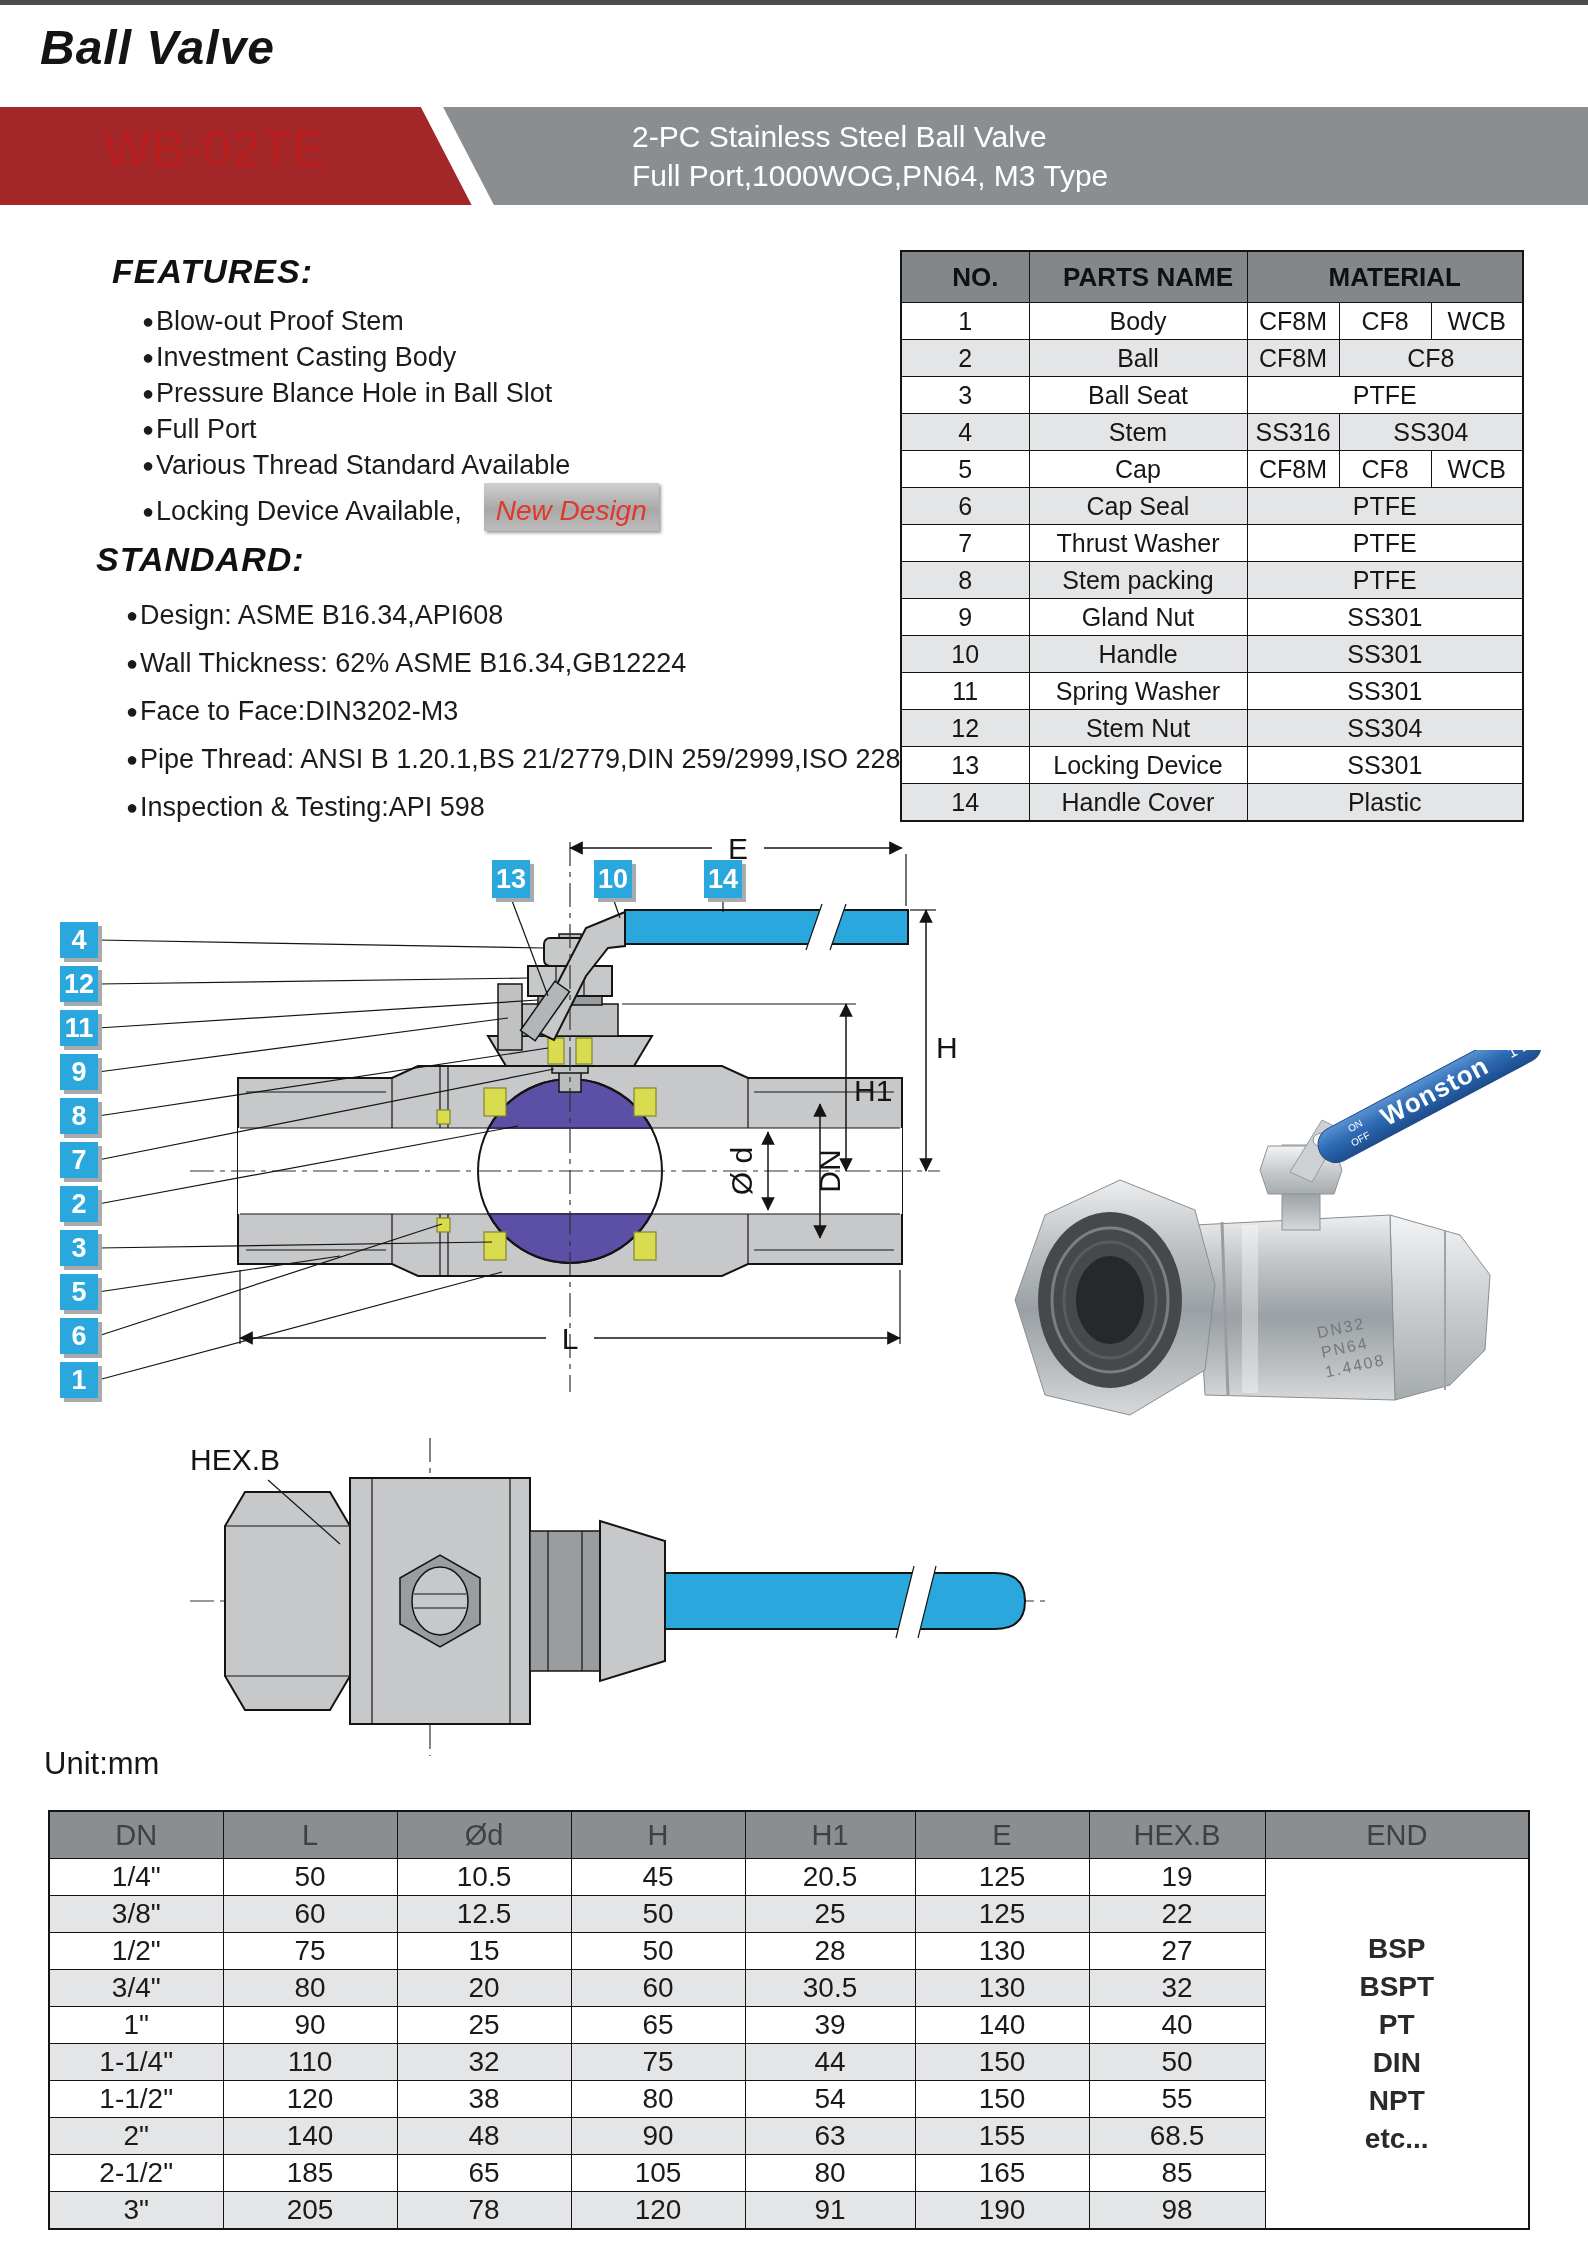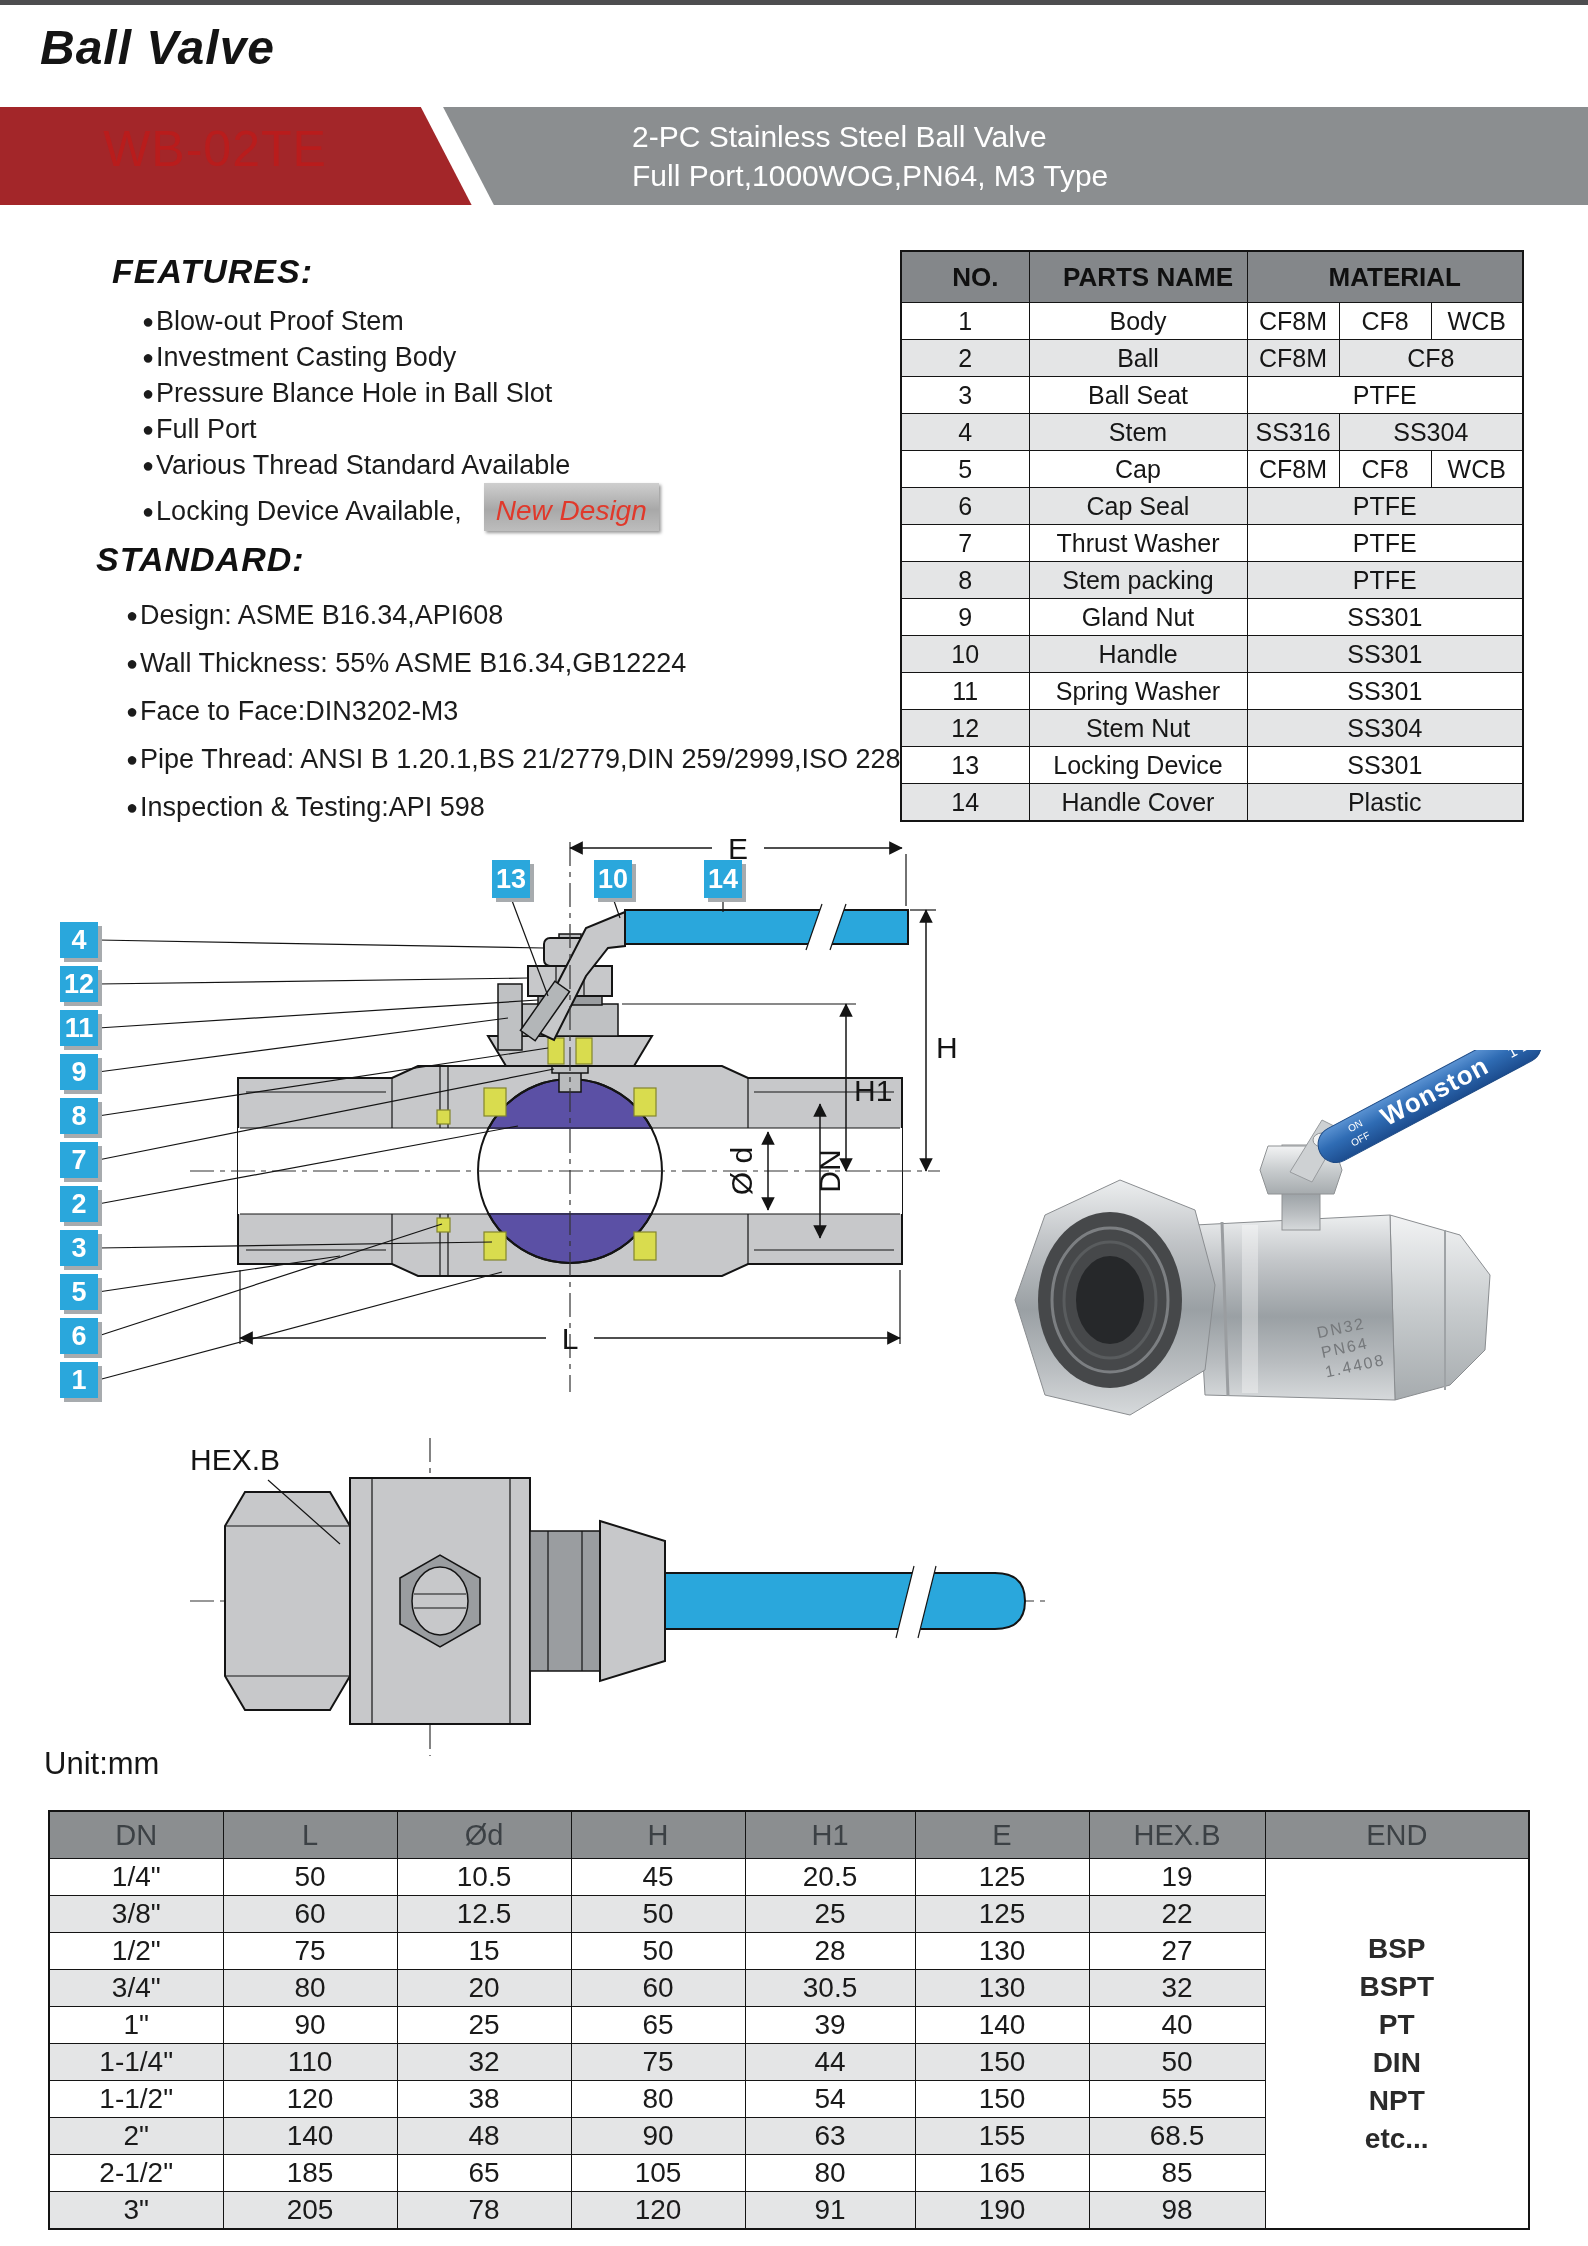--- a/index.html
+++ b/index.html
@@ -83,21 +83,21 @@
       <li><span>Full Port</span></li>
       <li><span>Various Thread  Standard Available</span></li>
       <li><span>Locking Device Available,</span><span class="badge-new">New Design</span></li>
     </ul>
   </div>
 
   <div class="textblock" style="left:96px;top:540px;width:820px;">
     <div class="tb-head">STANDARD:</div>
     <ul class="tb-list standard-list">
       <li><span>Design:  ASME B16.34,API608</span></li>
-      <li><span>Wall Thickness: 55% ASME B16.34,GB12224</span></li>
+      <li><span>Wall Thickness: 62% ASME B16.34,GB12224</span></li>
       <li><span>Face to Face:DIN3202-M3</span></li>
       <li><span>Pipe Thread: ANSI B 1.20.1,BS 21/2779,DIN 259/2999,ISO 228</span></li>
       <li><span>Inspection &amp; Testing:API 598</span></li>
     </ul>
   </div>
 
   <table class="parts-table">
     <colgroup>
         <col style="width:128px">
         <col style="width:218px">

